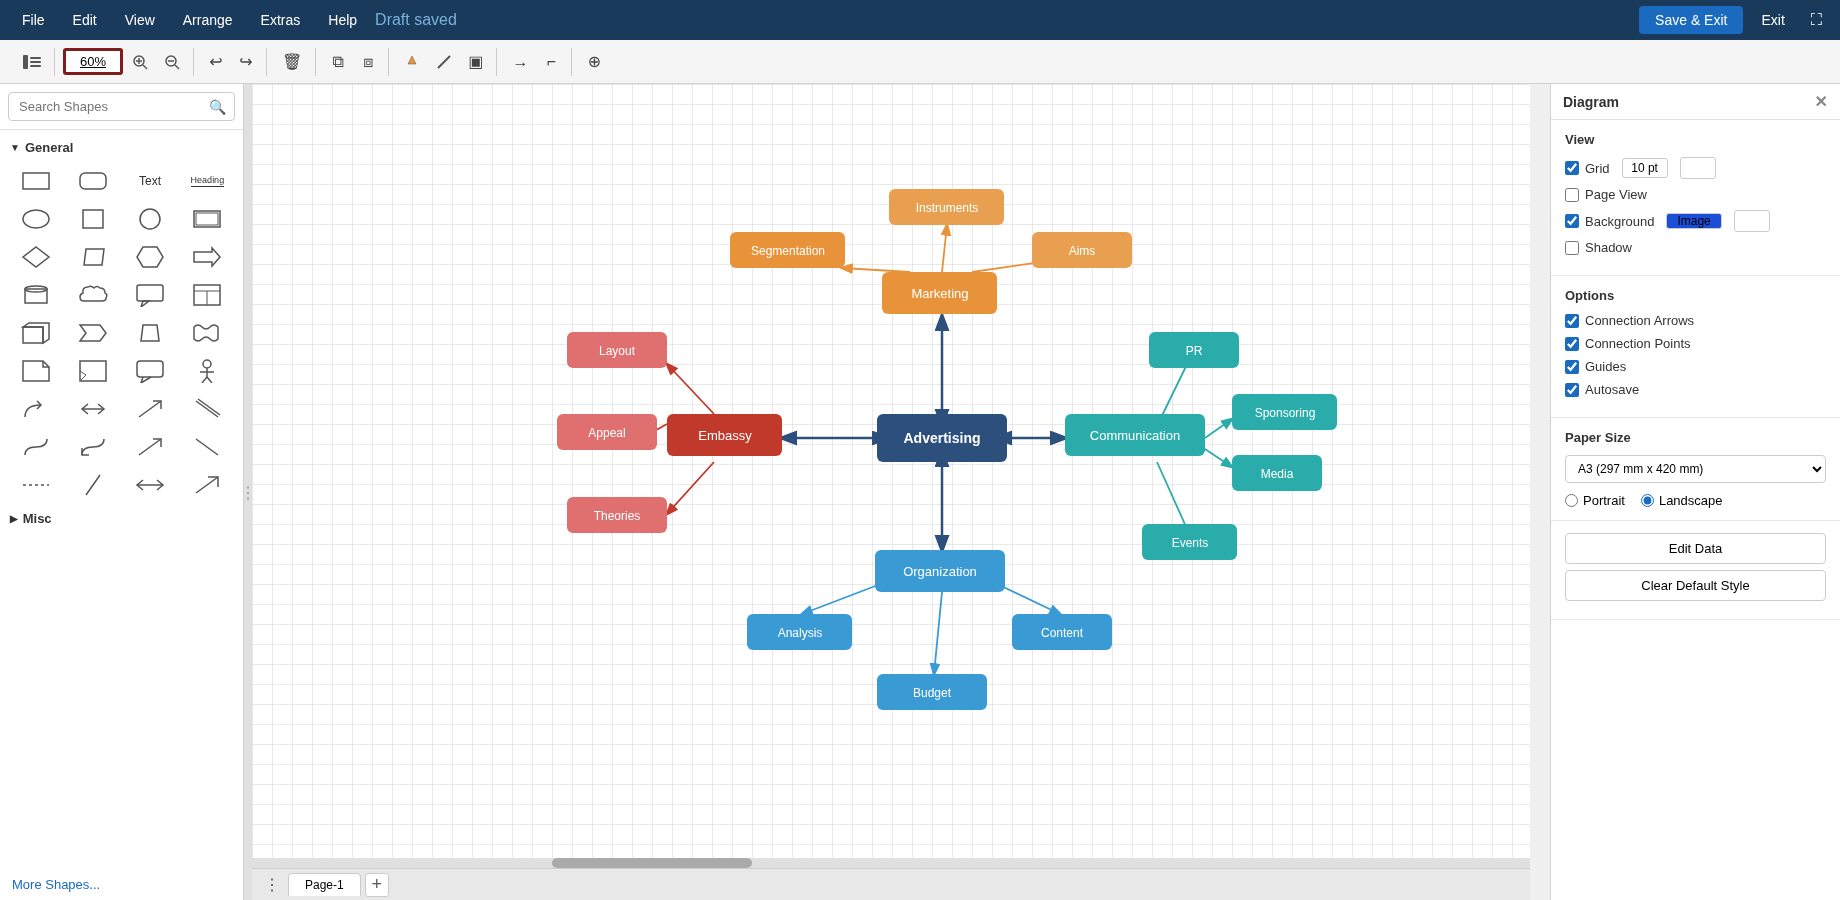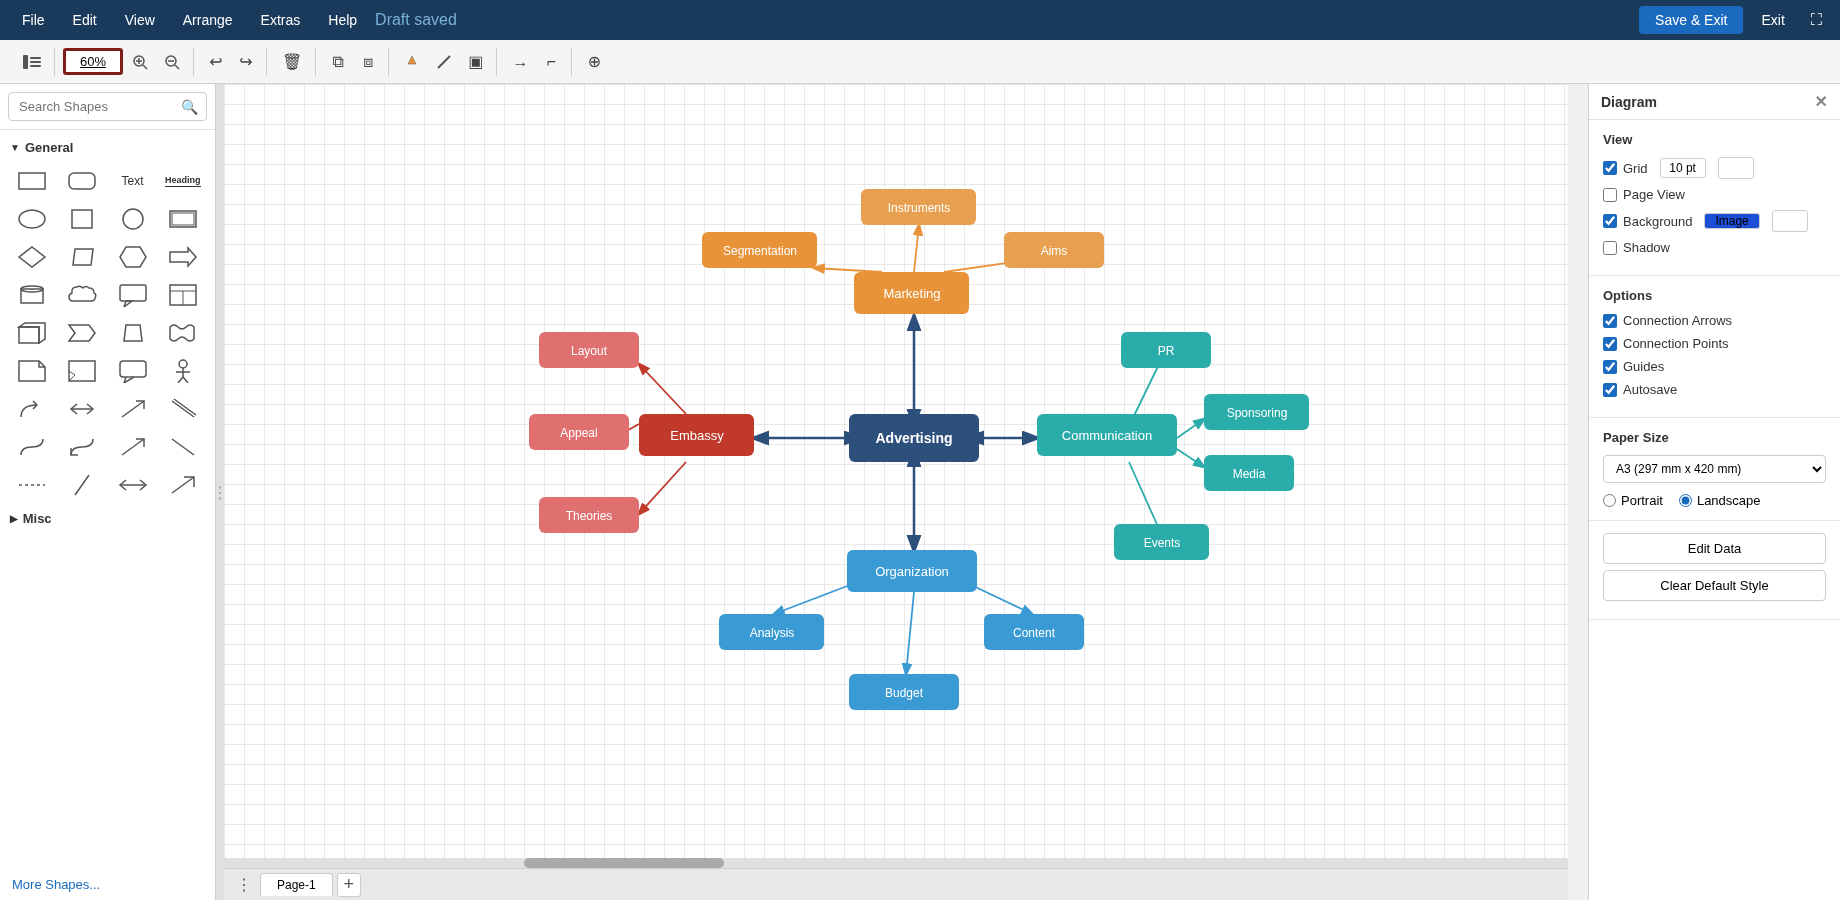--- a/index.html
+++ b/index.html
@@ -94,21 +94,21 @@
     }
 
     
     #main-layout {
       display: flex;
       height: calc(900px - 84px);
     }
 
     
     #left-panel {
-      width: 216px;
+      width: 244px;
       background: #fff;
       border-right: 1px solid #d0d0d0;
       display: flex;
       flex-direction: column;
       flex-shrink: 0;
     }
     #search-shapes {
       padding: 8px;
       border-bottom: 1px solid #e0e0e0;
     }
@@ -159,21 +159,21 @@
       align-items: center;
       justify-content: center;
       height: 36px;
       cursor: pointer;
       border-radius: 3px;
     }
     .shape-item svg { width: 30px; height: 24px; }
 
     
     .shape-text { font-size: 12px; color: #333; font-weight: 500; }
-    .shape-heading { font-size: 9px; color: #333; border-bottom: 1px solid #333; padding-bottom: 1px; font-weight: bold; }
+    .shape-heading { font-size: 9px; color: #333; border-bottom: 1px solid #333; padding-bottom: 1px; }
 
     .more-shapes {
       padding: 8px 12px;
       font-size: 13px;
       color: #1a6bbf;
       cursor: pointer;
     }
 
     
     #canvas-area {
@@ -231,21 +231,21 @@
     .add-page-btn {
       width: 24px; height: 24px;
       border: 1px solid #ccc; background: #fff;
       cursor: pointer; color: #555; font-size: 18px;
       display: flex; align-items: center; justify-content: center;
       border-radius: 3px;
     }
 
     
     #right-panel {
-      width: 252px;
+      width: 290px;
       background: #fff;
       border-left: 1px solid #d0d0d0;
       display: flex;
       flex-direction: column;
       overflow-y: auto;
       flex-shrink: 0;
       margin-left: 20px;
     }
     #right-panel-header {
       display: flex;

